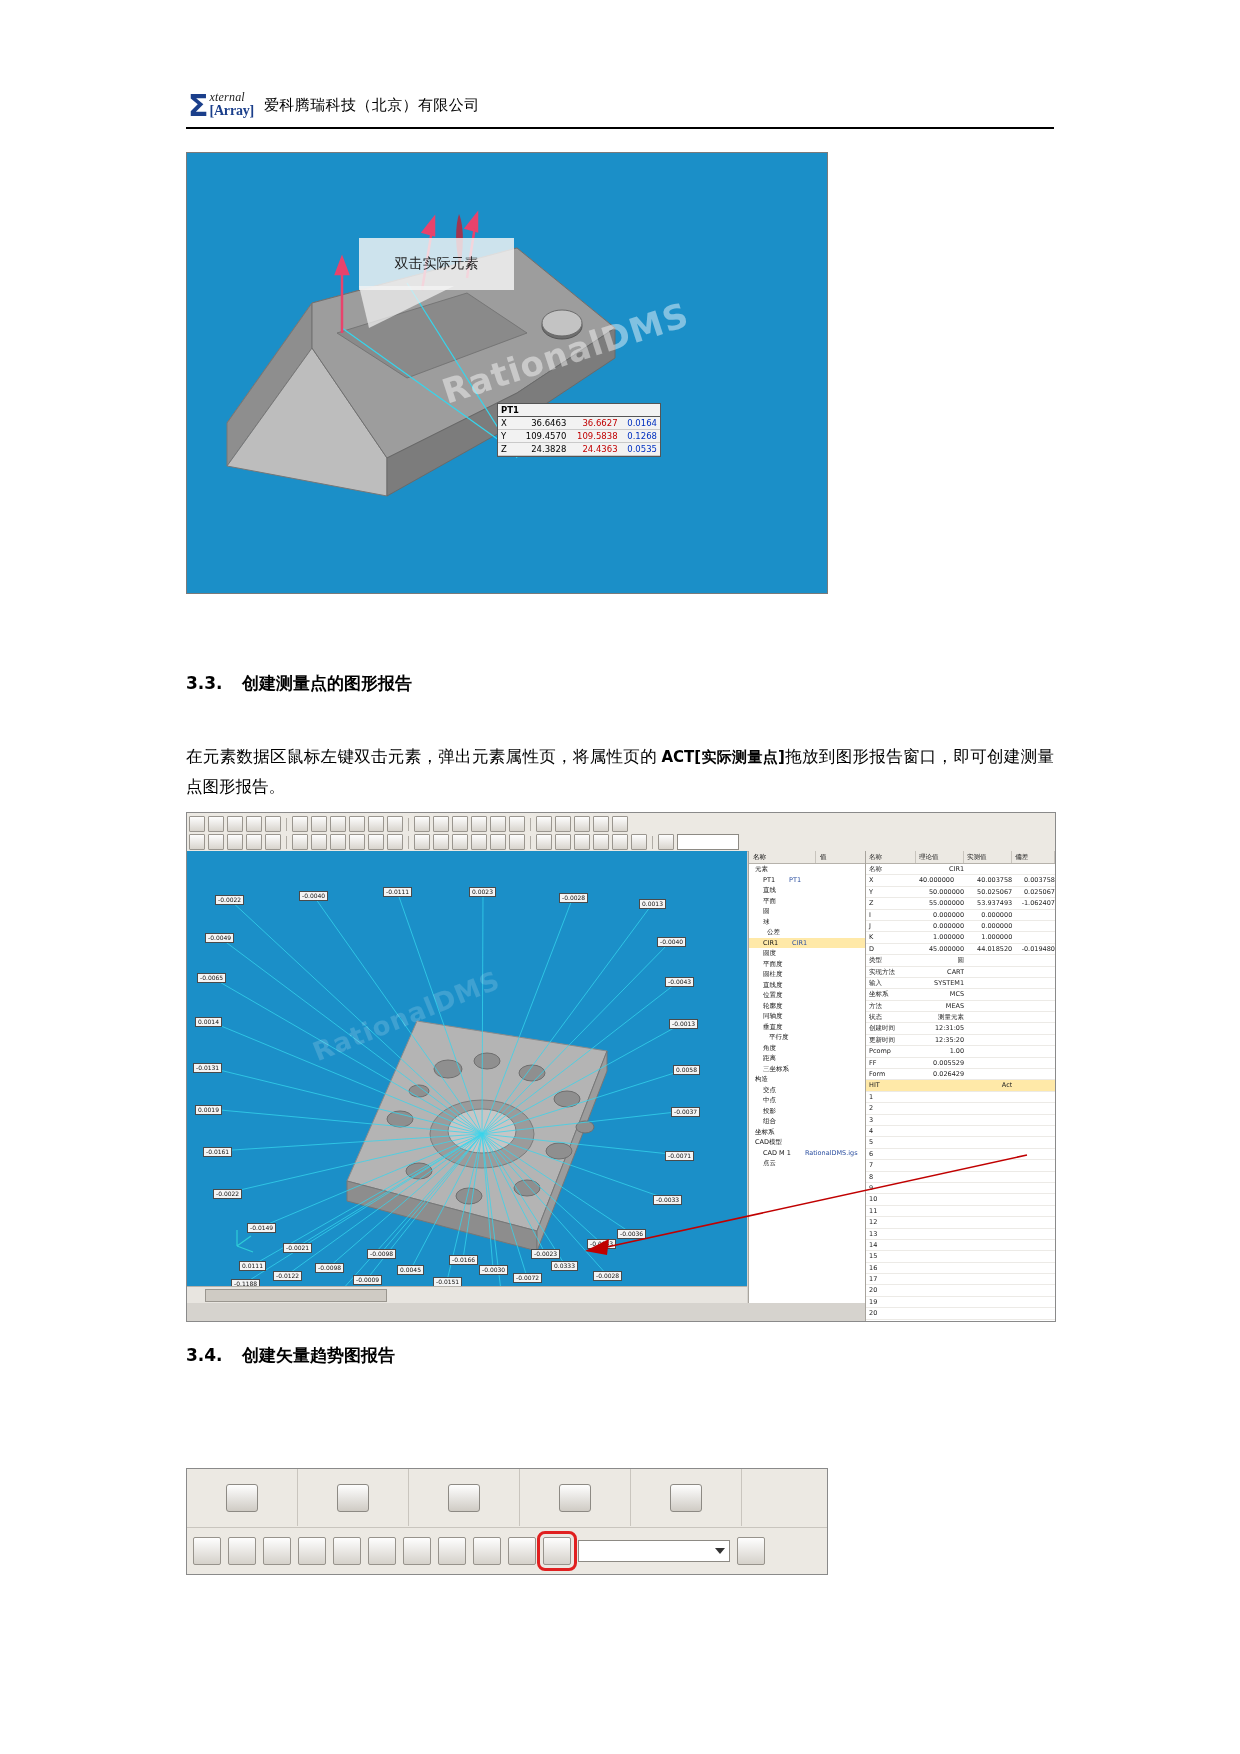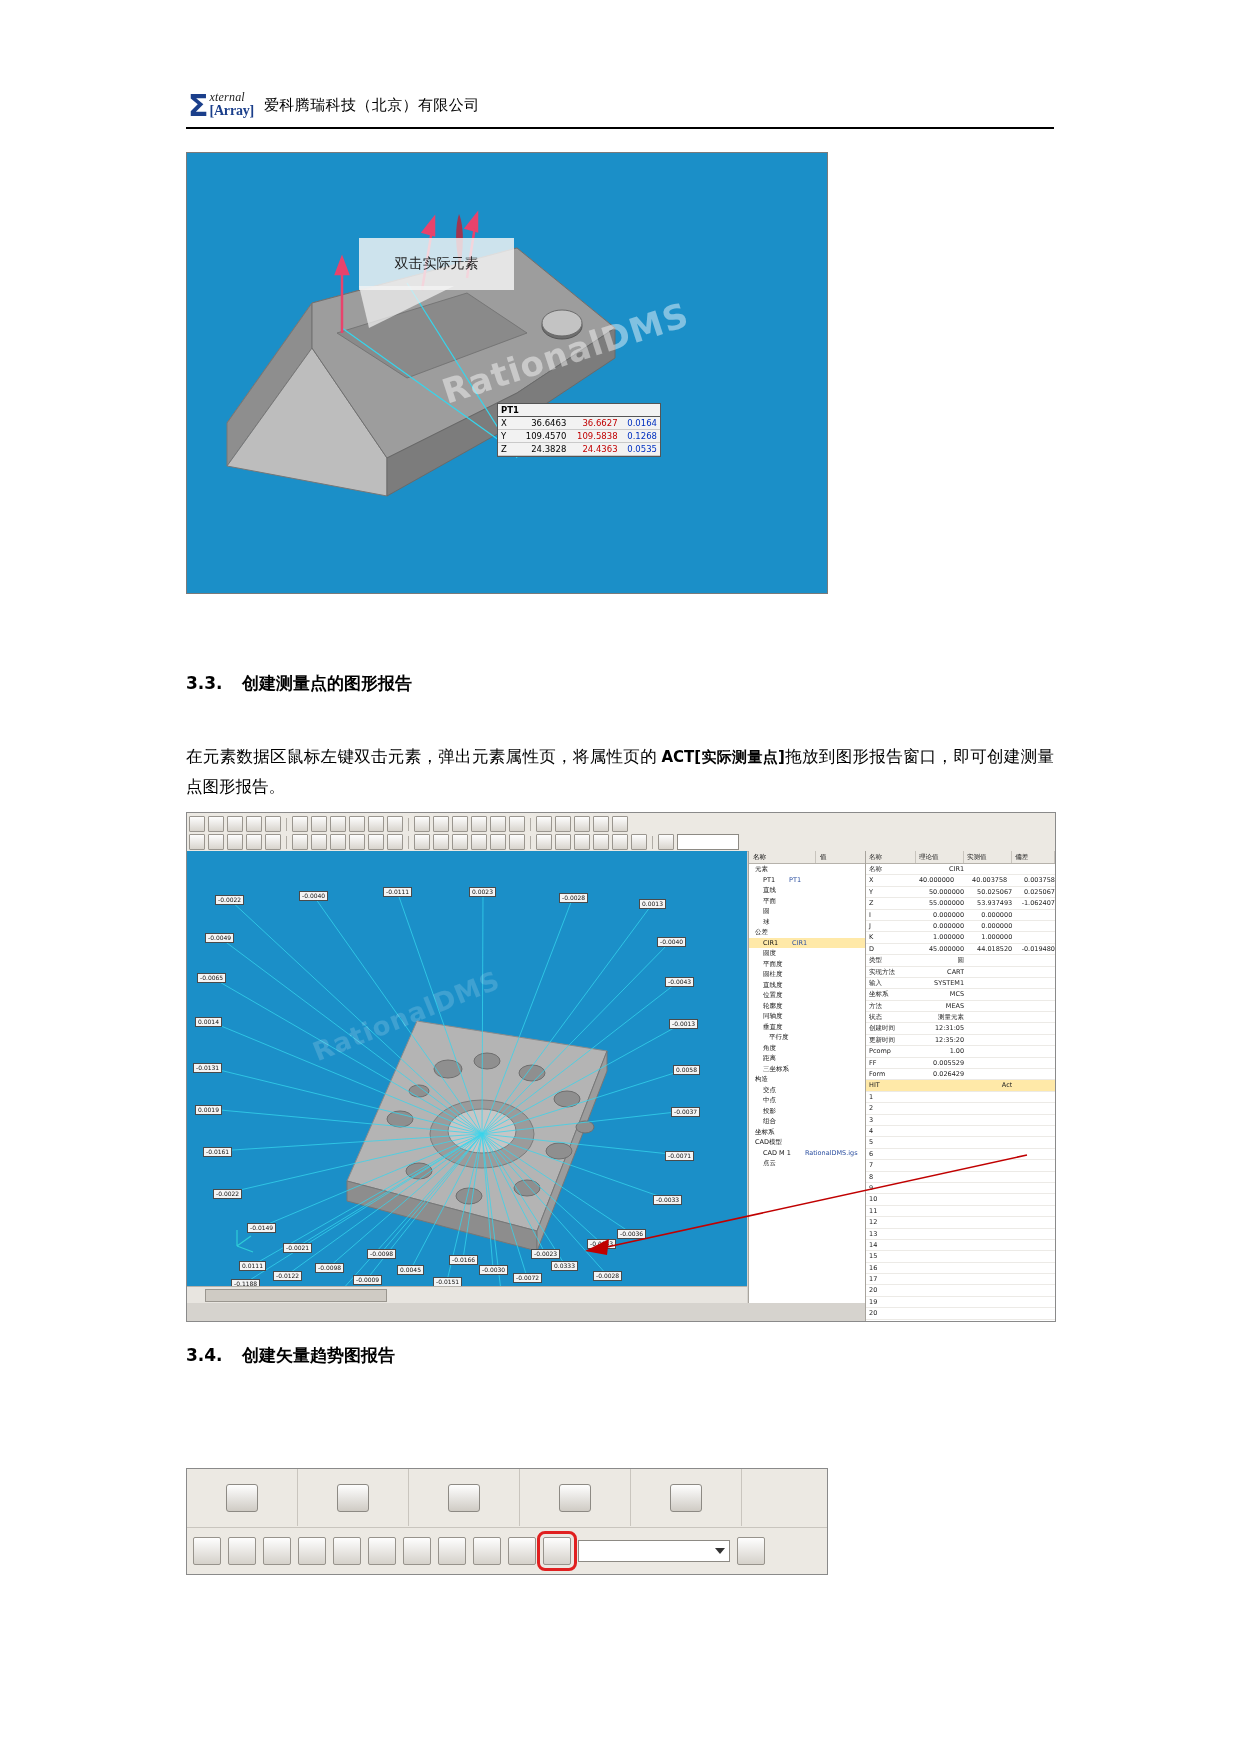--- a/index.html
+++ b/index.html
@@ -631,21 +631,21 @@
         <div style="width:62px;padding-left:4px;border-right:1px solid #c8c4bd">名称</div>
         <div style="flex:1;padding-left:4px">值</div>
       </div>
       <div id="tree-rows">
           <div class="trow" style="padding-left: 6px;"><span>元素</span></div>
           <div class="trow" style="padding-left: 14px;"><span>PT1</span><span style="margin-left:14px;color:#2b4fa0">PT1</span></div>
           <div class="trow" style="padding-left: 14px;"><span>直线</span></div>
           <div class="trow" style="padding-left: 14px;"><span>平面</span></div>
           <div class="trow" style="padding-left: 14px;"><span>圆</span></div>
           <div class="trow" style="padding-left: 14px;"><span>球</span></div>
-          <div class="trow" style="padding-left: 6px;"><span>公差</span></div>
+          <div class="trow" style="padding-left: 6px; margin-left: 12px;"><span>公差</span></div>
           <div class="trow sel" style="padding-left: 14px;"><span>CIR1</span><span style="margin-left:14px;color:#2b4fa0">CIR1</span></div>
           <div class="trow" style="padding-left: 14px;"><span>圆度</span></div>
           <div class="trow" style="padding-left: 14px;"><span>平面度</span></div>
           <div class="trow" style="padding-left: 14px;"><span>圆柱度</span></div>
           <div class="trow" style="padding-left: 14px;"><span>直线度</span></div>
           <div class="trow" style="padding-left: 14px;"><span>位置度</span></div>
           <div class="trow" style="padding-left: 14px;"><span>轮廓度</span></div>
           <div class="trow" style="padding-left: 14px;"><span>同轴度</span></div>
           <div class="trow" style="padding-left: 14px;"><span>垂直度</span></div>
           <div class="trow" style="padding-left: 20px;"><span>平行度</span></div>
@@ -674,21 +674,21 @@
       <div id="grid-rows">
           <div class="grow">
             <div style="width: 52px;">名称</div>
             <div style="width: 50px; text-align: right;">CIR1</div>
             <div style="width: 50px; text-align: right;"></div>
             <div style="width: 44px; text-align: right;"></div>
           </div>
           <div class="grow">
             <div style="width: 52px;">X</div>
             <div style="width: 50px; ">40.000000</div>
-            <div style="width: 50px; text-align: center;">40.003758</div>
+            <div style="width: 50px; text-align: right;">40.003758</div>
             <div style="width: 44px; text-align: right;">0.003758</div>
           </div>
           <div class="grow">
             <div style="width: 52px;">Y</div>
             <div style="width: 50px; text-align: right;">50.000000</div>
             <div style="width: 50px; text-align: right;">50.025067</div>
             <div style="width: 44px; text-align: right;">0.025067</div>
           </div>
           <div class="grow">
             <div style="width: 52px;">Z</div>

